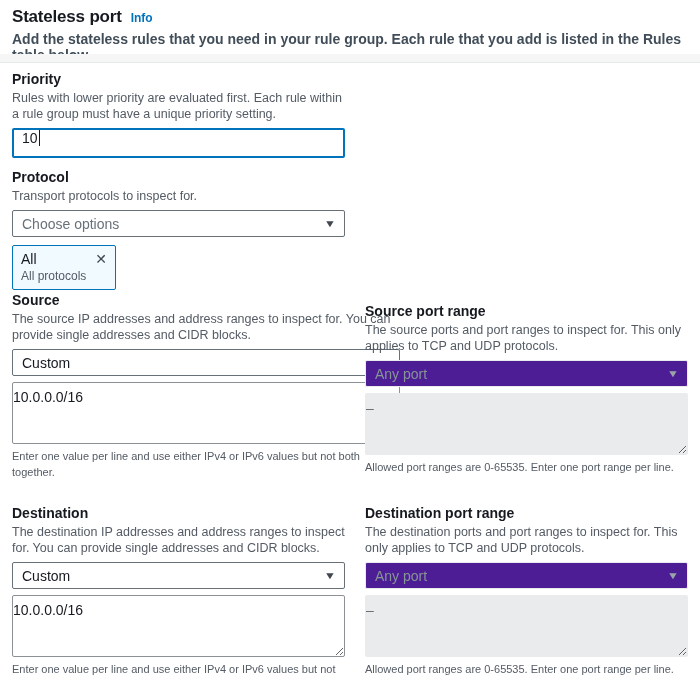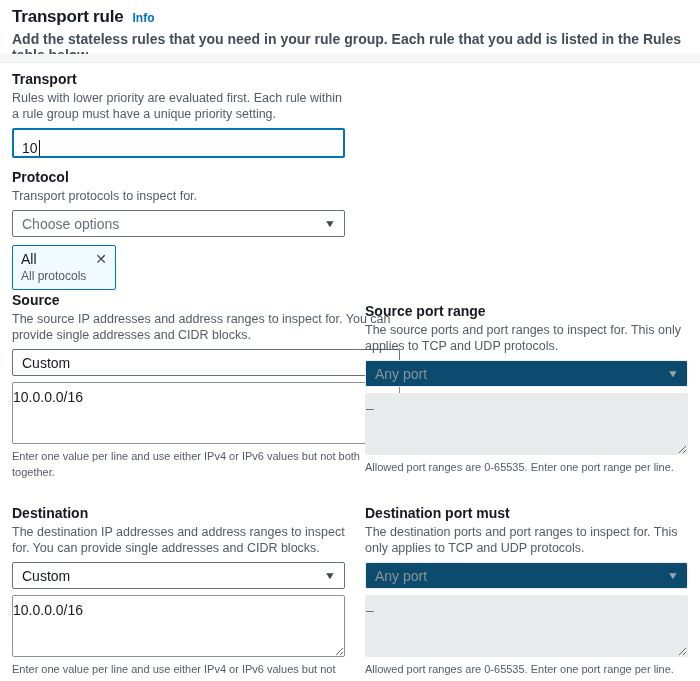--- a/index.html
+++ b/index.html
@@ -30,33 +30,33 @@
 
   .field-label { font-size:14px; font-weight:bold; line-height:18px; color:#16191f; margin-bottom:2px; }
   .field-desc  { font-size:12.5px; line-height:16px; color:#545b64; margin-bottom:6px; min-height:32px; }
   .field-desc.one-line { min-height:16px; }
   .helper { margin-top:4px; font-size:11px; line-height:16px; color:#545b64; }
   .helper.nowrap { white-space:nowrap; }
 
   
   .text-input {
     width:100%; height:30px; background:#fff; border:2px solid #0073bb; border-radius:2px;
-    display:flex; align-items:flex-end; padding:0 8px; font-size:14px; color:#16191f; cursor:text;
+    display:flex; align-items:flex-start; padding:0 8px; font-size:14px; color:#16191f; cursor:text;
   }
   .caret-bar { display:inline-block; width:1px; height:16px; background:#16191f; margin-left:1px; }
 
   
   .select {
     width:100%; height:27px; background:#fff; border:1px solid #687078; border-radius:2px;
     display:flex; align-items:center; justify-content:space-between; padding:0 9px; cursor:pointer;
   }
   .select-value { font-size:14px; color:#16191f; }
   .select-value.placeholder { color:#687078; }
   .select-caret { font-size:10px; color:#414750; transform:scaleX(1.25); }
-  .select.disabled { background:#0c4a6e; border-color:#e9ebed; cursor:default;justify-content:space-between; }
+  .select.disabled { background:#4c1d95; border-color:#e9ebed; cursor:default;justify-content:space-between; }
   .select.disabled .select-value { color:#879596; }
   .select.disabled .select-caret { color:#99a5a7; }
 
   
   textarea.cidr {
     display:block; width:100%; height:62px; margin-top:6px; resize:vertical;
     border:1px solid #8c9196; border-radius:2px; background:#fff;
     font-family:"Liberation Sans", sans-serif; font-size:14px; color:#16191f;
     padding:5px 0; line-height:18px; outline:none;
   }
@@ -76,29 +76,29 @@
   }
   .token-sub { font-size:12px; color:#545b64; line-height:15px; margin-top:1px; }
 </style>
 </head>
 <body>
 
 <div id="screen">
 
   <div class="hdr">
     <div class="hdr-row">
-      <span class="hdr-title">Transport rule</span>
+      <span class="hdr-title">Stateless port</span>
       <a class="hdr-info">Info</a>
     </div>
     <div class="hdr-desc">Add the stateless rules that you need in your rule group. Each rule that you add is listed in the Rules table below.</div>
   </div>
   <div class="hdr-divider"></div>
 
   <div class="grp g-priority">
-    <div class="field-label">Transport</div>
+    <div class="field-label">Priority</div>
     <div class="field-desc">Rules with lower priority are evaluated first. Each rule within a rule group must have a unique priority setting.</div>
     <div class="text-input">
       <span>10</span>
       <span class="caret-bar"></span>
     </div>
   </div>
 
   <div class="grp g-protocol">
     <div class="field-label">Protocol</div>
     <div class="field-desc one-line">Transport protocols to inspect for.</div>
@@ -142,21 +142,21 @@
     <div class="field-desc">The destination IP addresses and address ranges to inspect for. You can provide single addresses and CIDR blocks.</div>
     <div class="select">
       <span class="select-value">Custom</span>
       <span class="select-caret">▼</span>
     </div>
     <textarea class="cidr" spellcheck="false" style="">10.0.0.0/16</textarea>
     <div class="helper">Enter one value per line and use either IPv4 or IPv6 values but not both together.</div>
   </div>
 
   <div class="grp g-destport">
-    <div class="field-label">Destination port must</div>
+    <div class="field-label">Destination port range</div>
     <div class="field-desc">The destination ports and port ranges to inspect for. This only applies to TCP and UDP protocols.</div>
     <div class="select disabled">
       <span class="select-value">Any port</span>
       <span class="select-caret">▼</span>
     </div>
     <textarea class="cidr disabled" readonly="" spellcheck="false" style="">–</textarea>
     <div class="helper nowrap">Allowed port ranges are 0-65535. Enter one port range per line.</div>
   </div>
 
 </div>

